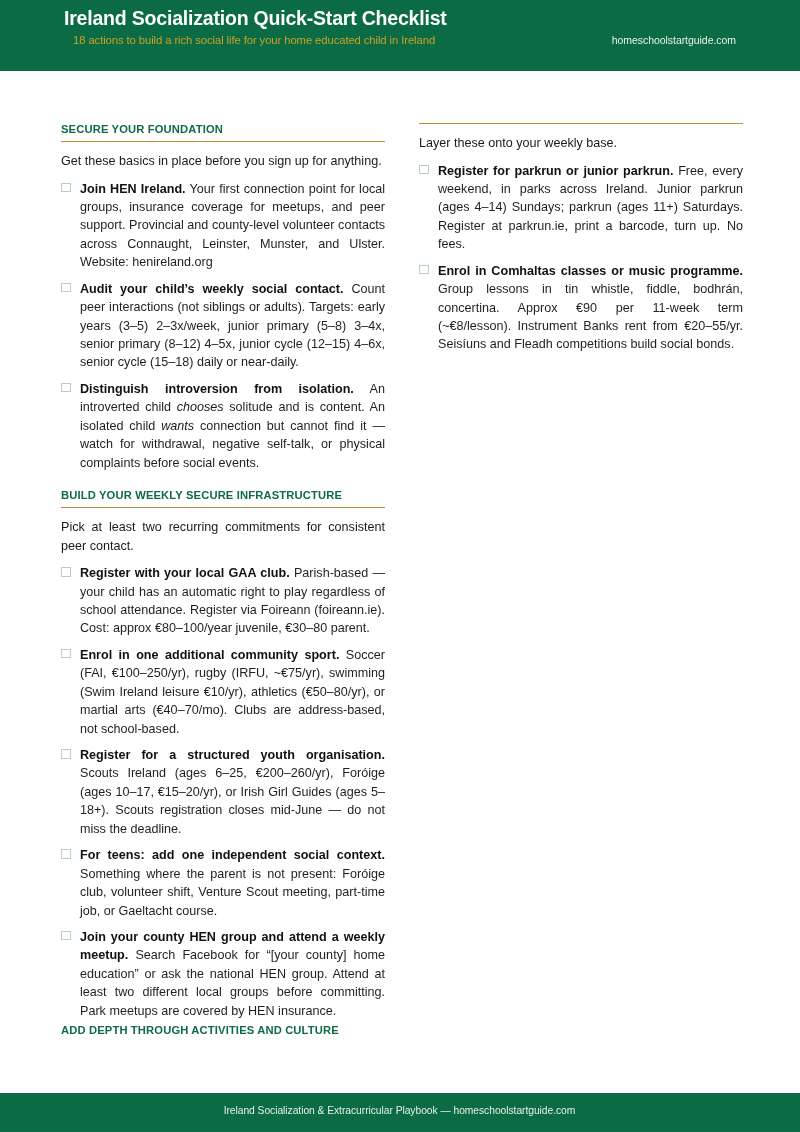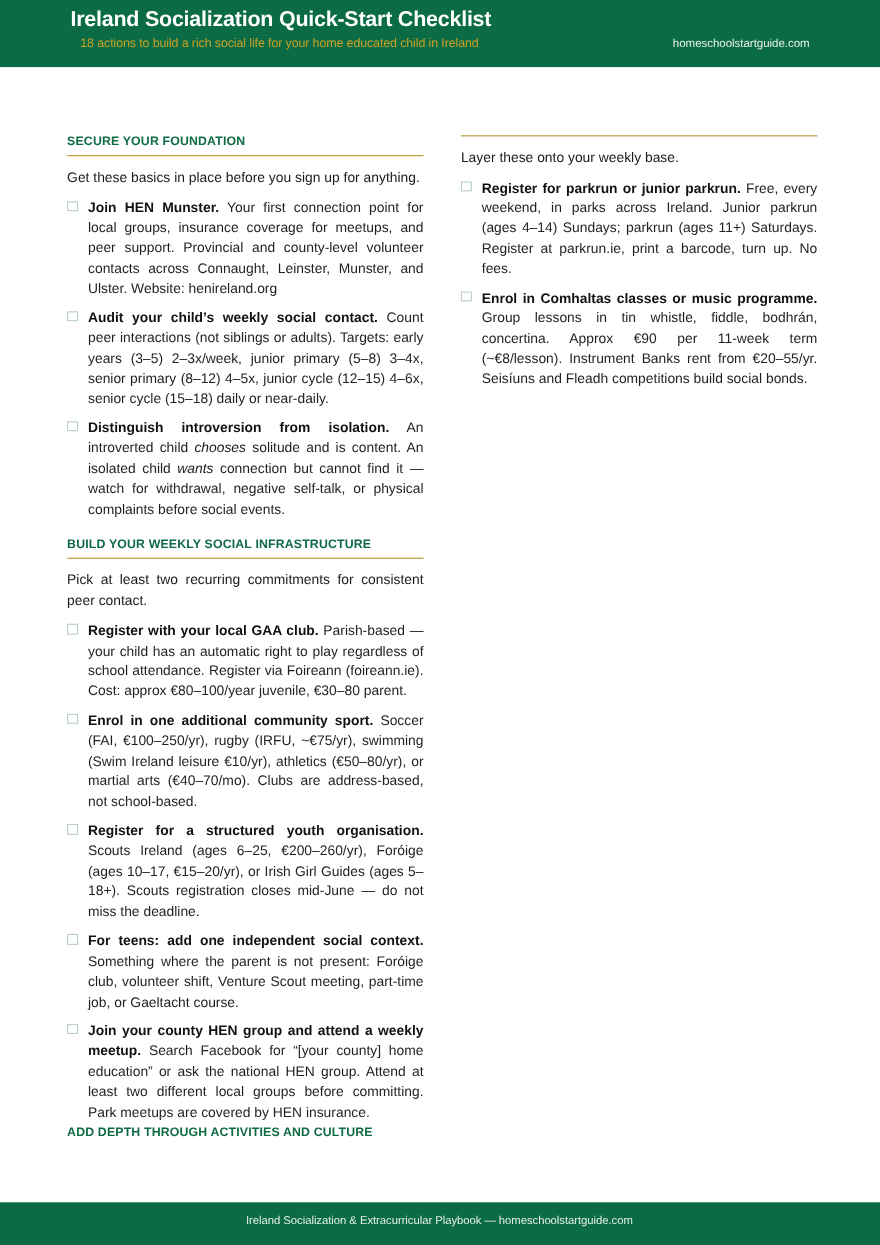--- a/index.html
+++ b/index.html
@@ -17,21 +17,21 @@
     height: 1132px;
     overflow: hidden;
     background: #ffffff;
   }
 
   
   .header {
     position: absolute;
     left: 0; top: 0;
     width: 800px;
-    height: 61px;
+    height: 71px;
     background: #0a6b45;
   }
   .header-title {
     position: absolute;
     left: 64px;
     top: 7px;
     font-size: 19.5px;
     font-weight: bold;
     color: #ffffff;
     letter-spacing: -0.2px;
@@ -164,39 +164,39 @@
 
     <div class="col col-left">
 
       <div>
         <div class="sec-head">SECURE YOUR FOUNDATION</div>
         <hr class="sec-rule">
         <p class="intro">Get these basics in place before you sign up for anything.</p>
 
         <div class="item">
           <span class="checkbox"></span>
-          <span class="item-lead">Join HEN Munster.</span>
+          <span class="item-lead">Join HEN Ireland.</span>
           <span class="item-body">Your first connection point for local groups, insurance coverage for meetups, and peer support.  Provincial and county-level volunteer contacts across Connaught, Leinster, Munster, and Ulster. Website: henireland.org</span>
         </div>
 
         <div class="item">
           <span class="checkbox"></span>
           <span class="item-lead">Audit your child’s weekly social contact.</span>
           <span class="item-body">Count peer interactions (not siblings or adults).  Targets: early years (3–5) 2–3x/week, junior primary (5–8) 3–4x, senior primary (8–12) 4–5x, junior cycle (12–15) 4–6x, senior cycle (15–18) daily or near-daily.</span>
         </div>
 
         <div class="item">
           <span class="checkbox"></span>
           <span class="item-lead">Distinguish introversion from isolation.</span>
           <span class="item-body">An introverted child </span><em>chooses</em><span class="item-body"> solitude and is content. An isolated child </span><em>wants</em><span class="item-body"> connection but cannot find it — watch for withdrawal, negative self-talk, or physical complaints before social events.</span>
         </div>
       </div>
 
       <div style="margin-top:17px">
-        <div class="sec-head">BUILD YOUR WEEKLY SOCIAL INFRASTRUCTURE</div>
+        <div class="sec-head">BUILD YOUR WEEKLY SECURE INFRASTRUCTURE</div>
         <hr class="sec-rule">
         <p class="intro">Pick at least two recurring commitments for consistent peer contact.</p>
 
         <div class="item">
           <span class="checkbox"></span>
           <span class="item-lead">Register with your local GAA club.</span>
           <span class="item-body">Parish-based — your child has an automatic right to play regardless of school attendance.  Register via Foireann (foireann.ie).  Cost: approx €80–100/year juvenile, €30–80 parent.</span>
         </div>
 
         <div class="item">

